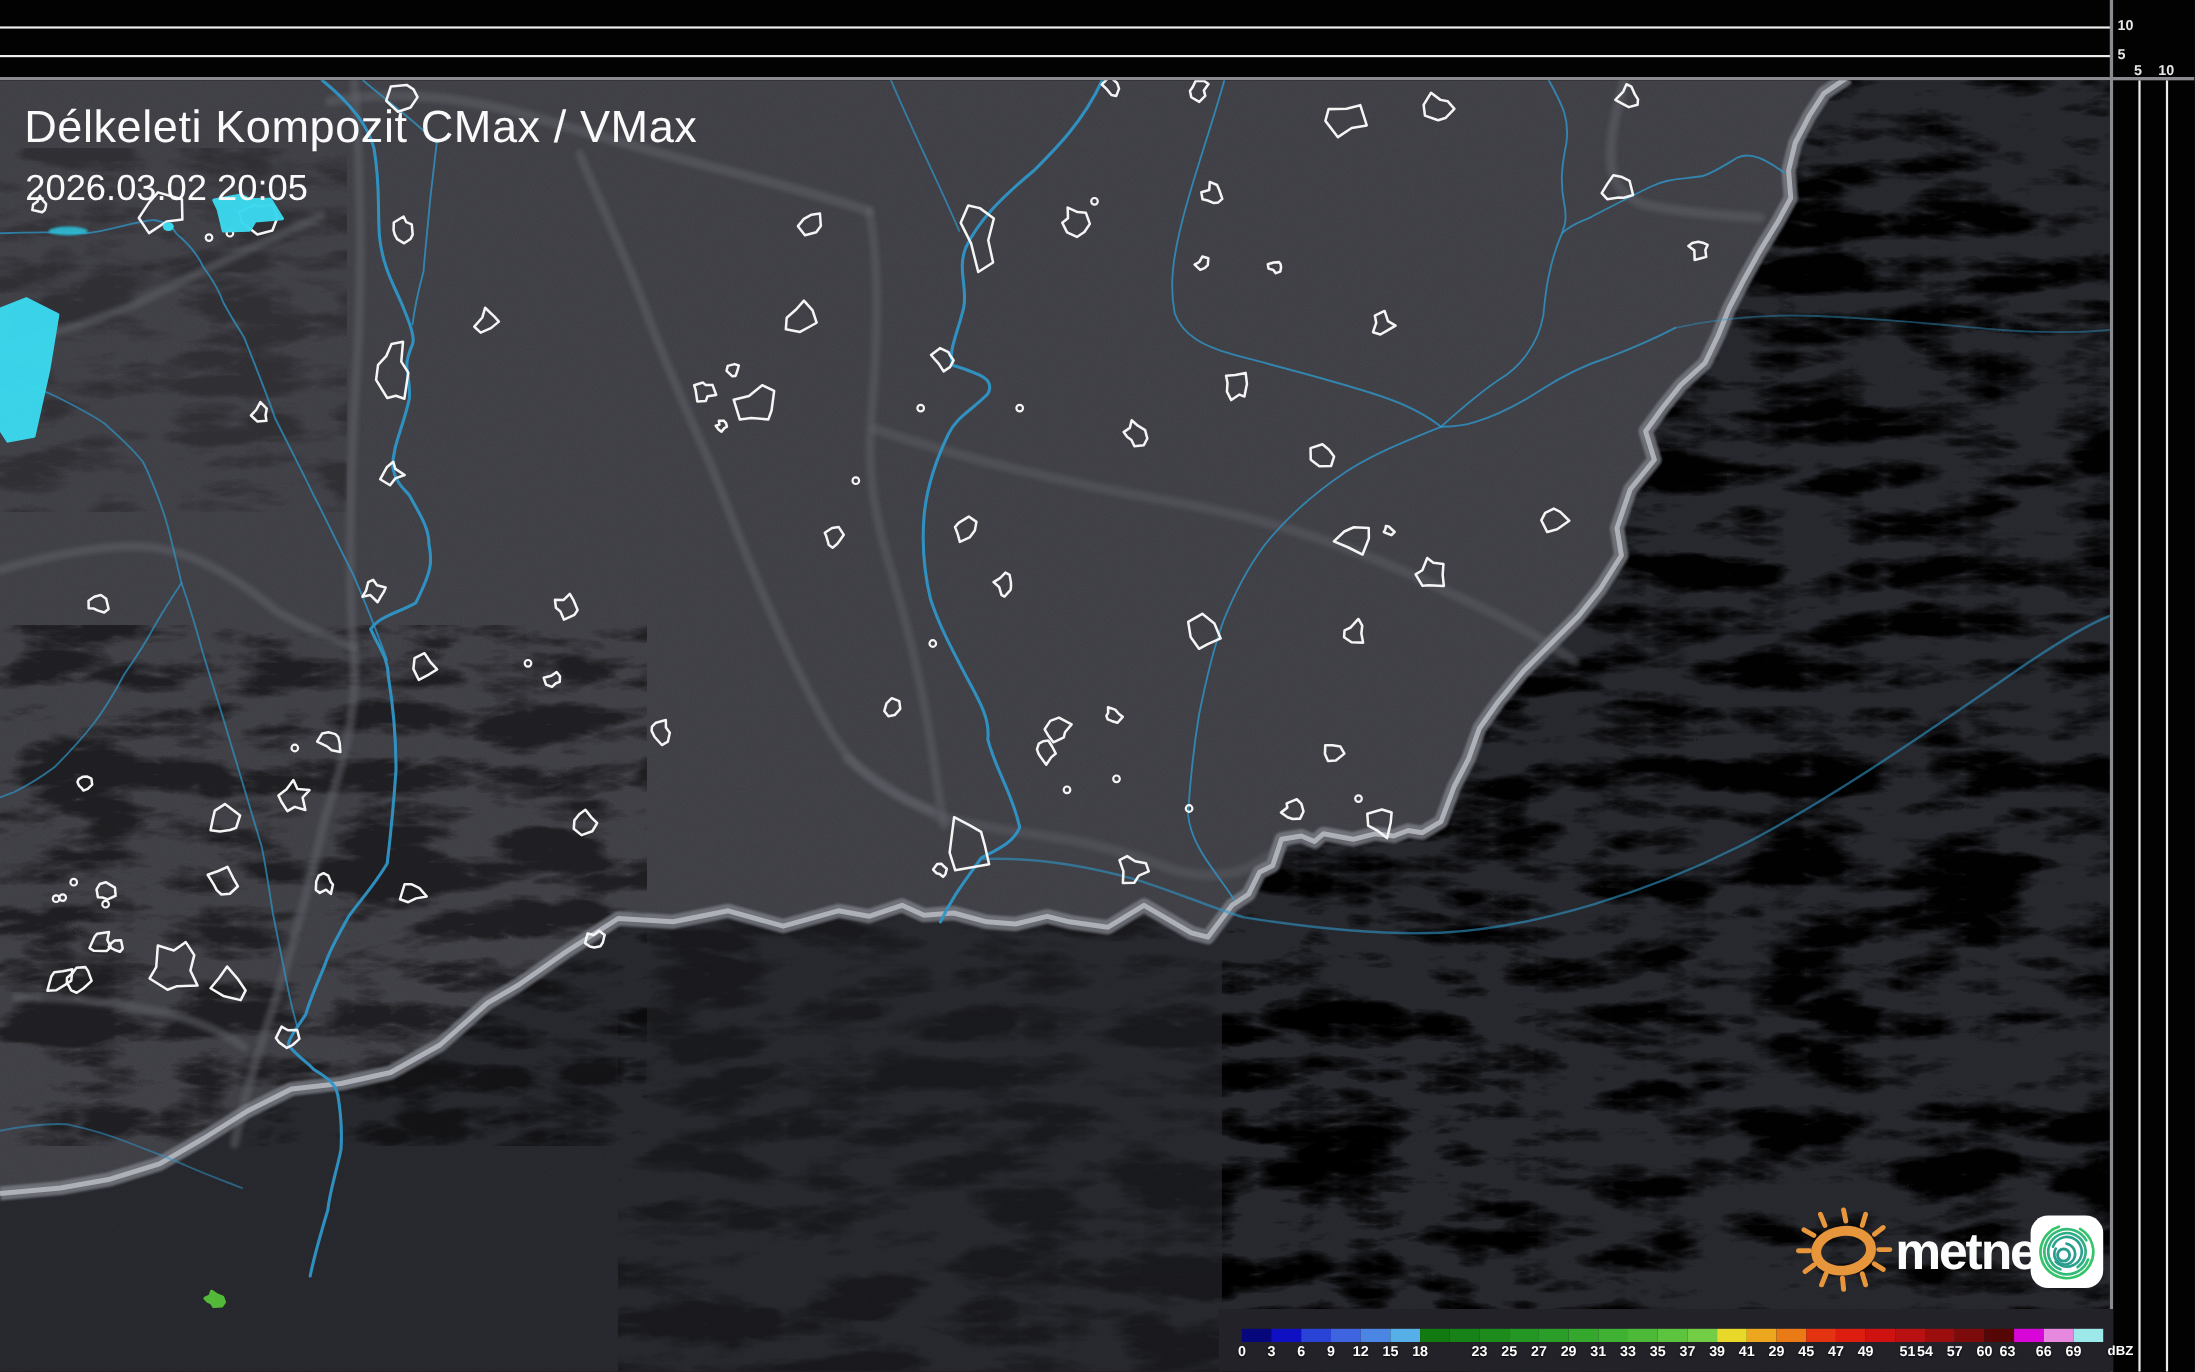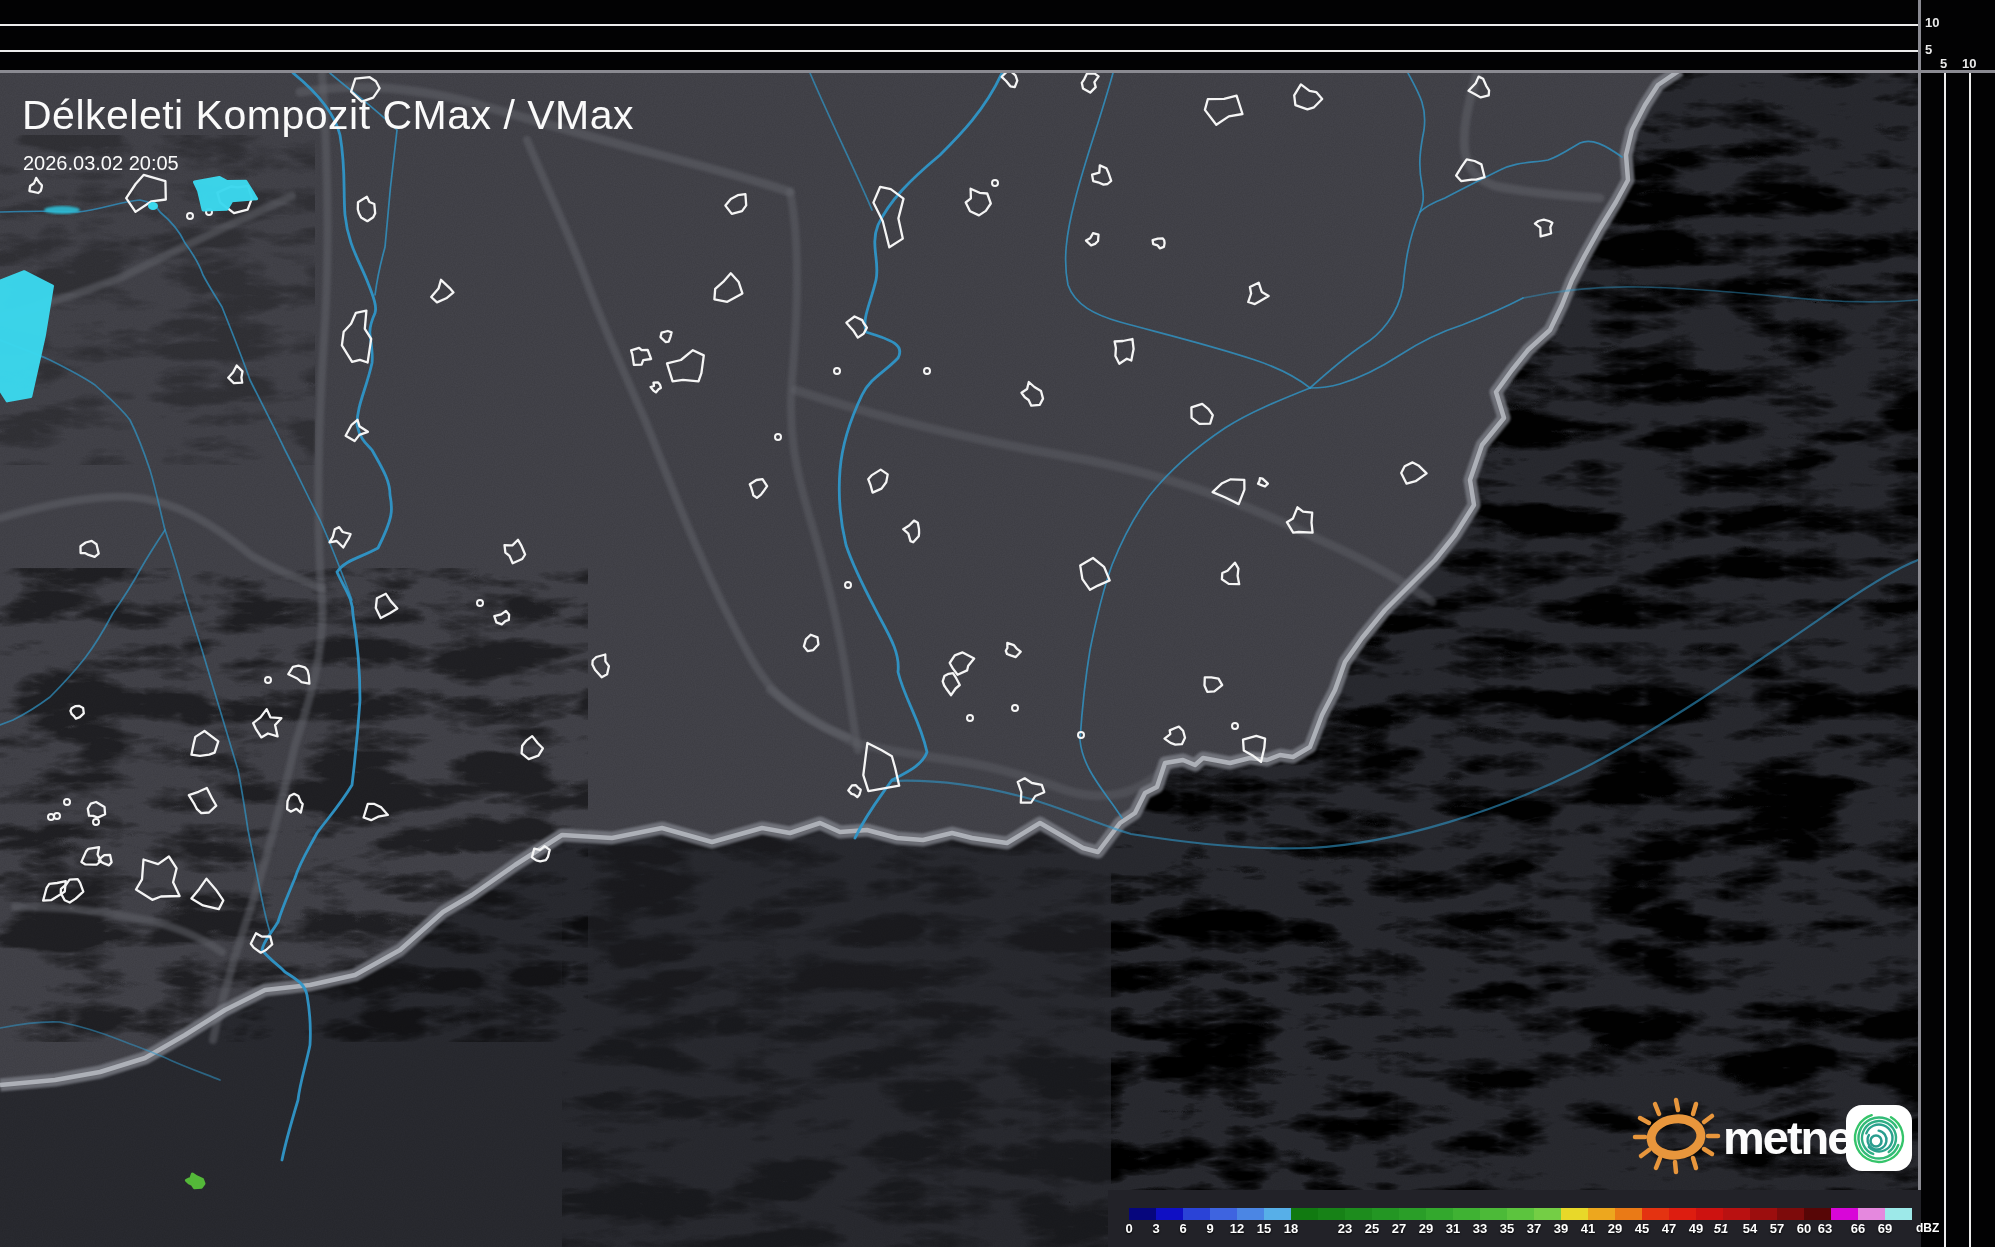--- a/index.html
+++ b/index.html
@@ -11,21 +11,21 @@
   #right-panel{left:1921px;top:0;width:74px;height:1247px;background:#020203;}
   .hline{position:absolute;height:2px;background:#ececec;}
   .vline{position:absolute;width:2px;background:#ececec;}
   #sep-h{left:0;top:70px;width:1995px;height:3px;background:#8a8a91;}
   #sep-v{left:1918px;top:0;width:3px;height:1247px;background:#8a8a91;}
   .tick-label{position:absolute;color:#e8e8e8;font-size:13px;font-weight:bold;line-height:1;}
   
   #map-wrap{left:0;top:73px;width:1918px;height:1174px;}
   
   #title{left:22px;top:92px;color:#fafafa;font-size:41px;letter-spacing:.5px;}
-  #timestamp{left:23px;top:152px;color:#fafafa;font-size:20px;}
+  #timestamp{left:23px;top:152px;color:#fafafa;font-size:33px;}
   
   #legend{left:1108px;top:1190px;width:813px;height:57px;background:#222228;}
   #legend-bar{position:absolute;left:21px;top:18px;height:12px;display:flex;}
   .legend-cell{width:27px;height:12px;}
   .legend-tick{position:absolute;top:31px;transform:translateX(-50%);
      color:#fff;font-size:13px;font-weight:bold;text-shadow:0 1px 2px #000;}
   #legend-unit{position:absolute;top:31px;color:#fff;font-size:12px;font-weight:bold;text-shadow:0 1px 2px #000;}
   
   #logo{left:1628px;top:1088px;width:292px;height:92px;cursor:pointer;}
   #logo-text{position:absolute;left:95px;top:22px;color:#fcfcfc;font-size:47px;font-weight:bold;
@@ -270,21 +270,21 @@
       <span class="legend-tick" style="left: 345px;">31</span>
       <span class="legend-tick" style="left: 372px;">33</span>
       <span class="legend-tick" style="left: 399px;">35</span>
       <span class="legend-tick" style="left: 426px;">37</span>
       <span class="legend-tick" style="left: 453px;">39</span>
       <span class="legend-tick" style="left: 480px;">41</span>
       <span class="legend-tick" style="left: 507px;">29</span>
       <span class="legend-tick" style="left: 534px;">45</span>
       <span class="legend-tick" style="left: 561px;">47</span>
       <span class="legend-tick" style="left: 588px;">49</span>
-      <span class="legend-tick" style="left: 613px; font-style: italic;">51</span>
+      <span class="legend-tick" style="left: 626px;">51</span>
       <span class="legend-tick" style="left: 642px;">54</span>
       <span class="legend-tick" style="left: 669px;">57</span>
       <span class="legend-tick" style="left: 696px;">60</span>
       <span class="legend-tick" style="left: 717px;">63</span>
       <span class="legend-tick" style="left: 750px;">66</span>
       <span class="legend-tick" style="left: 777px;">69</span>
     </div>
   <span id="legend-unit" style="left: 808px;">dBZ</span>
 </div>
 

